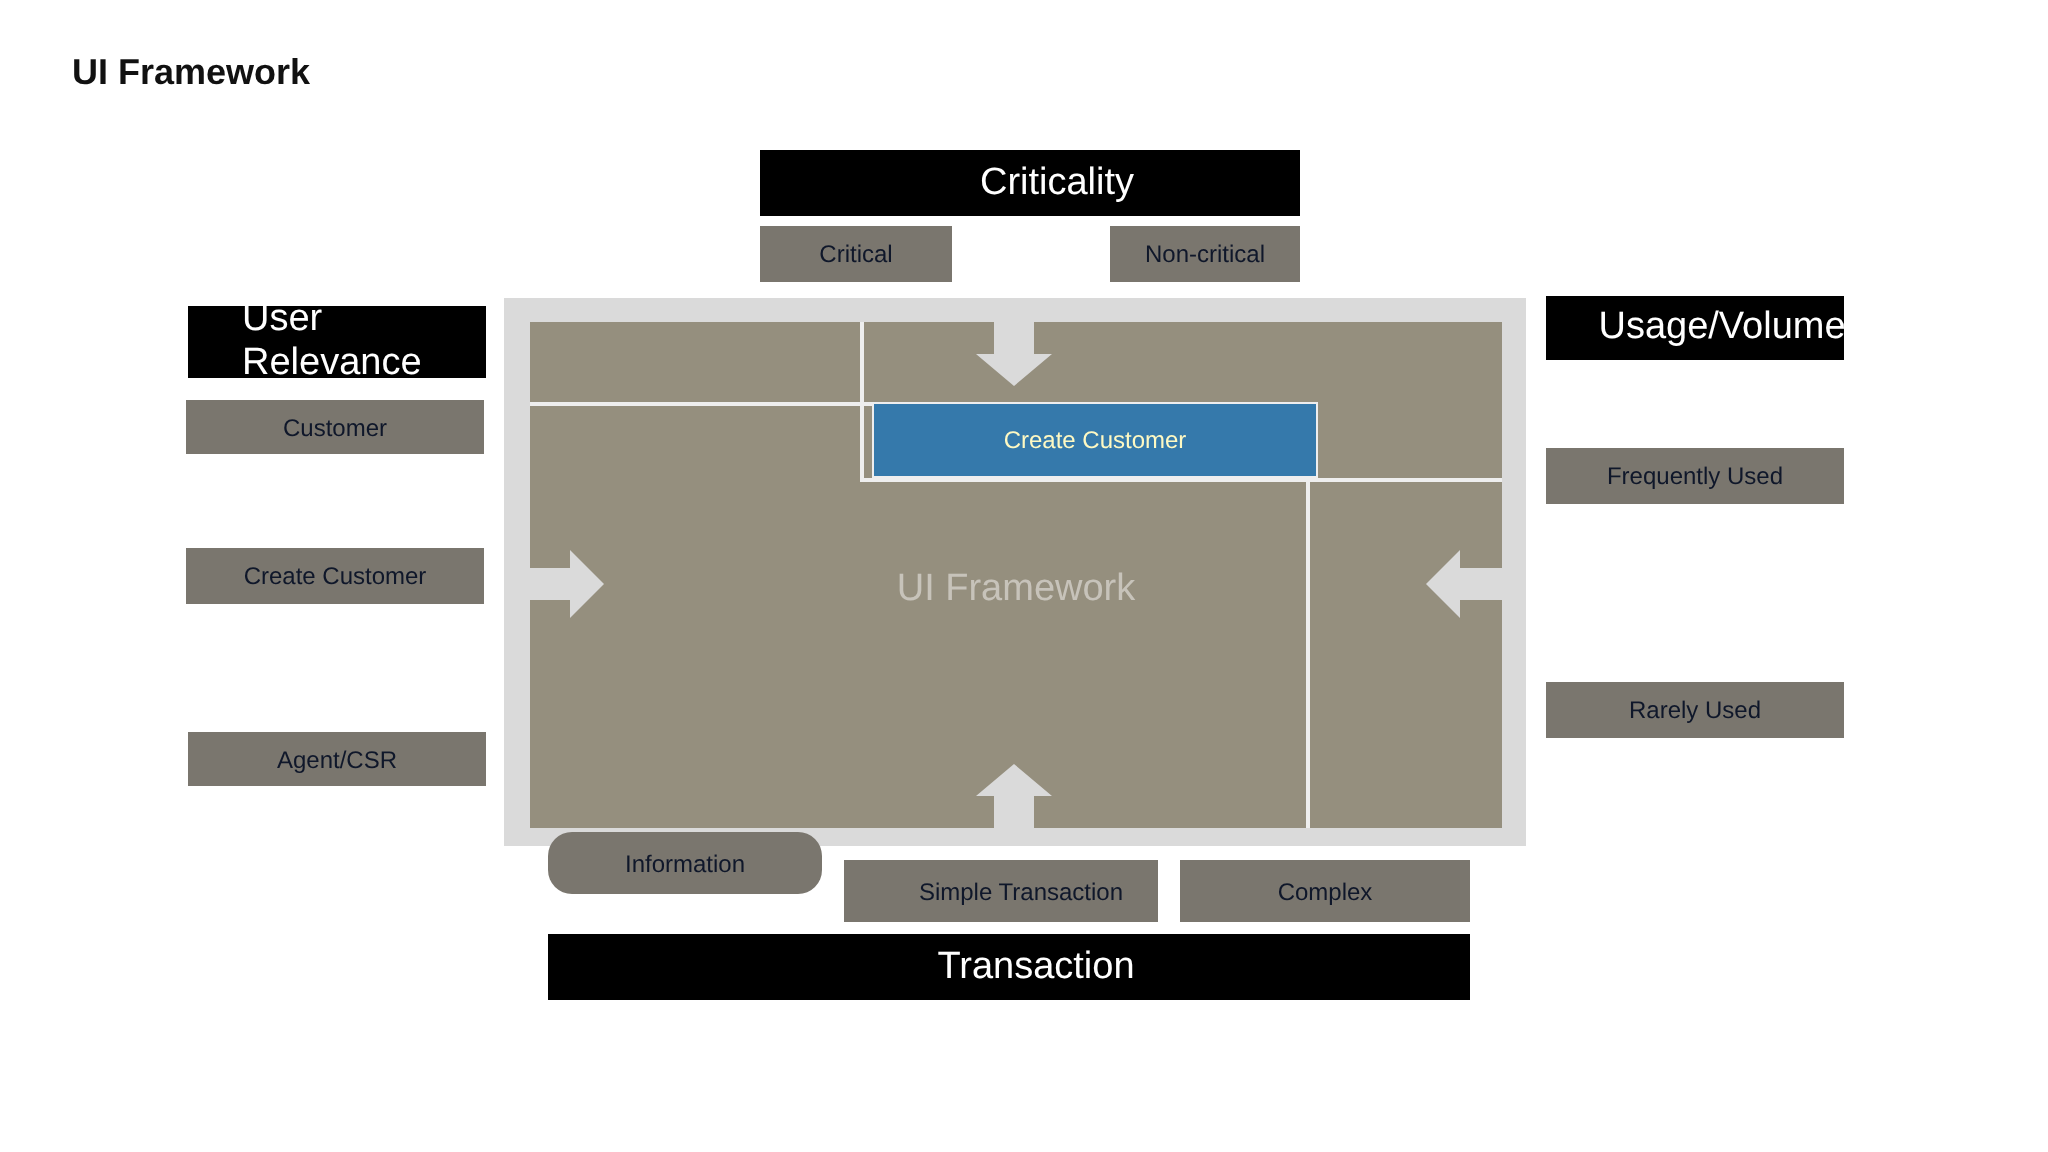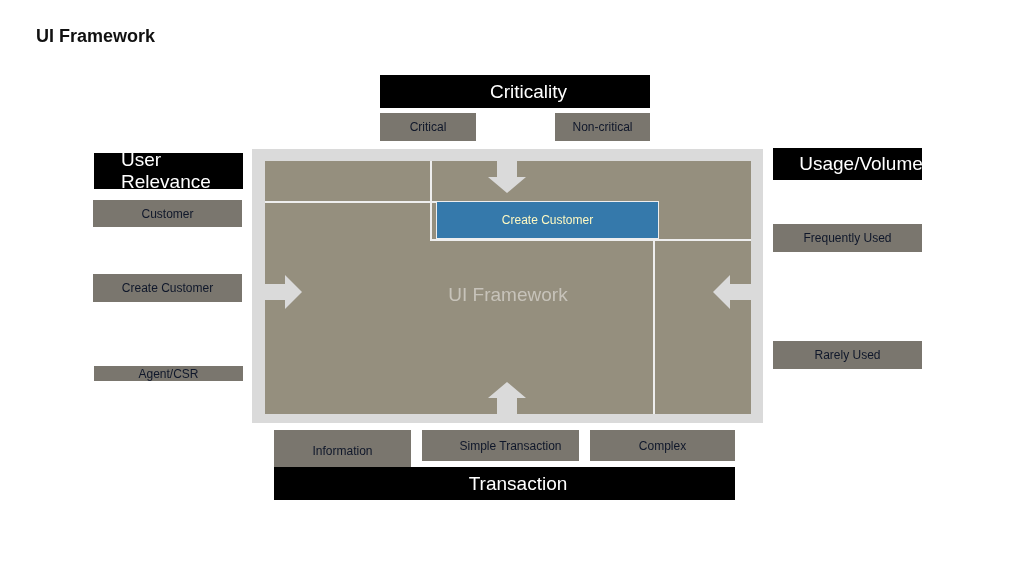--- a/index.html
+++ b/index.html
@@ -27,21 +27,21 @@
 
 <div class="abs title">UI Framework</div>
 
 <div class="abs hdr" style="left:380px;top:75px;width:270px;height:33px;">Criticality</div>
 <div class="abs lbl" style="left:380px;top:113px;width:96px;height:28px;">Critical</div>
 <div class="abs lbl" style="left:555px;top:113px;width:95px;height:28px;text-align:center;">Non-critical</div>
 
 <div class="abs hdr" style="left:94px;top:153px;width:149px;height:36px;">User Relevance</div>
 <div class="abs lbl" style="left:93px;top:200px;width:149px;height:27px;">Customer</div>
 <div class="abs lbl" style="left:93px;top:274px;width:149px;height:28px;">Create Customer</div>
-<div class="abs lbl" style="left:94px;top:366px;width:149px;height:15px;">Agent/CSR</div>
+<div class="abs lbl" style="left:94px;top:366px;width:149px;height:27px;">Agent/CSR</div>
 
 <div class="abs hdr" style="left:773px;top:148px;width:149px;height:32px;">Usage/Volume</div>
 <div class="abs lbl" style="left:773px;top:224px;width:149px;height:28px;">Frequently Used</div>
 <div class="abs lbl" style="left:773px;top:341px;width:149px;height:28px;">Rarely Used</div>
 
 <div class="abs frame"></div>
 <div class="abs inner"></div>
 
 <div class="abs line-v" style="left:430px;top:161px;height:79px;"></div>
 <div class="abs line-h" style="left:265px;top:201px;width:388px;"></div>
@@ -52,16 +52,16 @@
 
 <div class="abs center-label">UI Framework</div>
 
 <svg class="arrows">
   <polygon fill="#dadada" points="497,161 517,161 517,177 526,177 507,193 488,177 497,177"></polygon>
   <polygon fill="#dadada" points="497,414 517,414 517,398 526,398 507,382 488,398 497,398"></polygon>
   <polygon fill="#dadada" points="265,284 285,284 285,275 302,292 285,309 285,300 265,300"></polygon>
   <polygon fill="#dadada" points="751,284 730,284 730,275 713,292 730,309 730,300 751,300"></polygon>
 </svg>
 
-<div class="abs lbl" style="left:274px;top:430px;width:137px;height:41px;">Information</div>
+<div class="abs lbl" style="left:274px;top:416px;width:137px;height:31px;border-radius:12px;">Information</div>
 <div class="abs lbl" style="left:422px;top:430px;width:157px;height:31px;padding-left:20px;">Simple Transaction</div>
 <div class="abs lbl" style="left:590px;top:430px;width:145px;height:31px;">Complex</div>
 <div class="abs hdr" style="left:274px;top:467px;width:461px;height:33px;">Transaction</div>
 
 </body></html>

